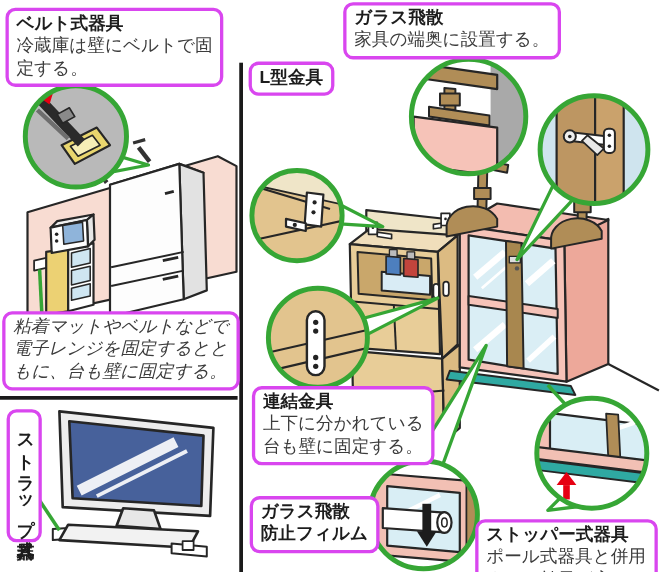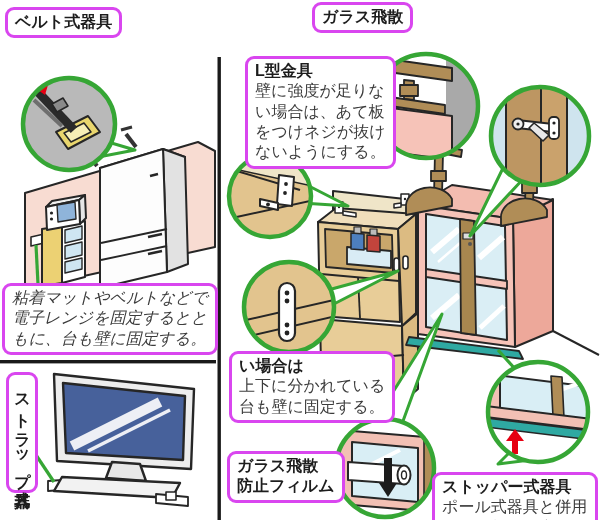--- a/index.html
+++ b/index.html
@@ -17,21 +17,21 @@
   .co .b{white-space:pre-line;}
   .co.vertical{
     writing-mode:vertical-rl;text-orientation:upright;
     padding:8px 3px;font-weight:bold;color:#1d1d1d;letter-spacing:1px;
   }
   
   #co-belt{left:5px;top:7px;}
   #co-mat{left:2px;top:283px;font-style:italic;}
   #co-strap{left:6px;top:372px;}
   #co-pole{left:312px;top:2px;}
-  #co-l{left:245px;top:56px;}
+  #co-l{left:226px;top:56px;}
   #co-door{left:467px;top:55px;}
   #co-connect{left:229px;top:351px;}
   #co-film{left:227px;top:451px;}
   #co-stopper{left:432px;top:472px;}
 </style>
 </head>
 <body>
 
 <div class="stage">
 
@@ -288,47 +288,46 @@
         <polygon points="506,441 524,441 515,429"></polygon>
         <rect x="512" y="441" width="6" height="13"></rect>
       </g>
     </g>
     <circle cx="538" cy="412" r="50" fill="none" stroke="#36a635" stroke-width="4.5"></circle>
   </g>
 </svg>
 
   <div class="co" id="co-belt">
     <div class="t">ベルト式器具</div>
+    <div class="b">冷蔵庫は壁にベルトで固
+定する。</div>
   </div>
 
   <div class="co" id="co-mat">
     <div class="b">粘着マットやベルトなどで
 電子レンジを固定するとと
 もに、台も壁に固定する。</div>
   </div>
 
   <div class="co vertical" id="co-strap">
     <div class="t">ストラップ式器具</div>
   </div>
 
   <div class="co" id="co-pole">
     <div class="t">ガラス飛散</div>
+    <div class="b">家具の端奥に設置する。</div>
   </div>
 
   <div class="co" id="co-l">
     <div class="t">L型金具</div>
-    <div class="b">壁に強度が足りな
-い場合は、あて板
-をつけネジが抜け
-ないようにする。</div>
   </div>
 
 
   <div class="co" id="co-connect">
-    <div class="t">い場合は</div>
+    <div class="t">連結金具</div>
     <div class="b">上下に分かれている
 台も壁に固定する。</div>
   </div>
 
   <div class="co" id="co-film">
     <div class="t">ガラス飛散
 防止フィルム</div>
   </div>
 
   <div class="co" id="co-stopper">

